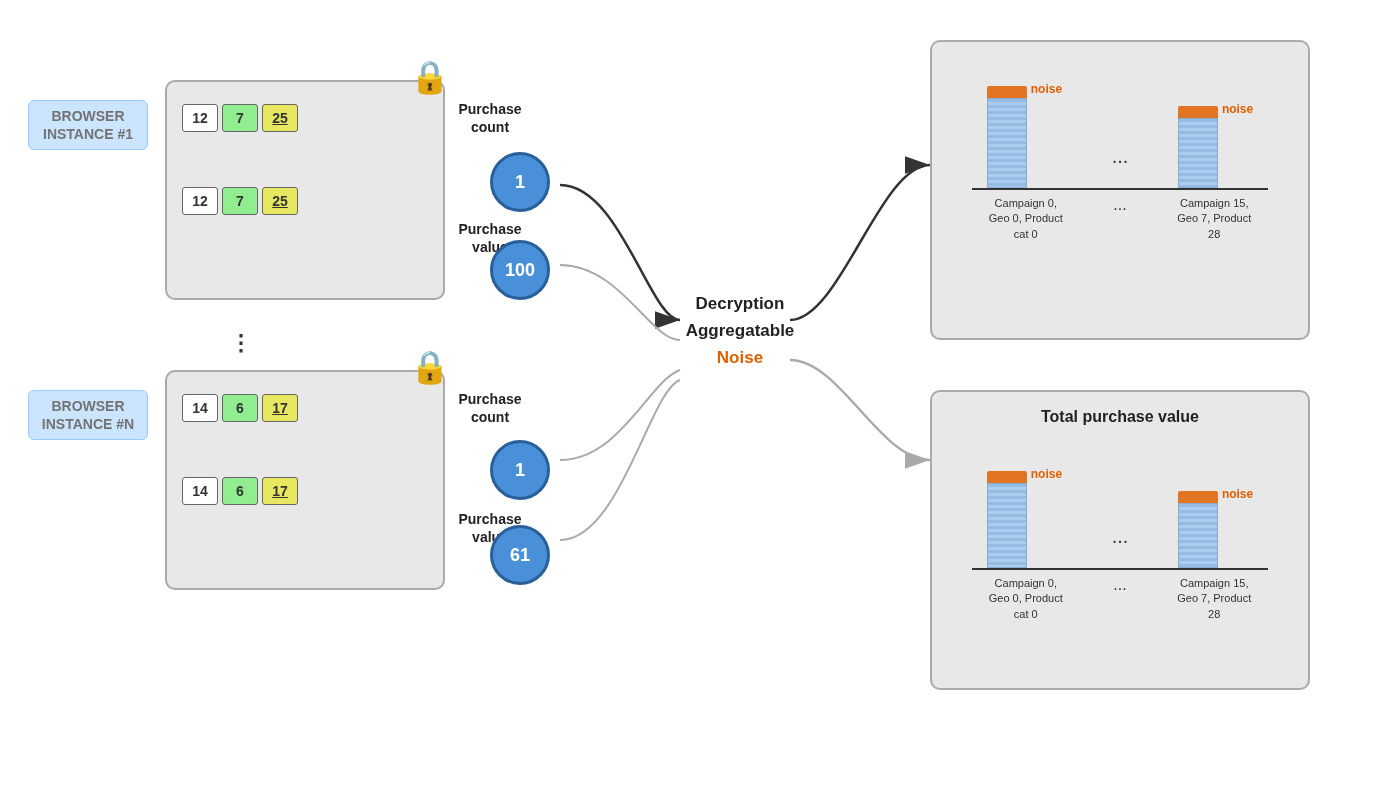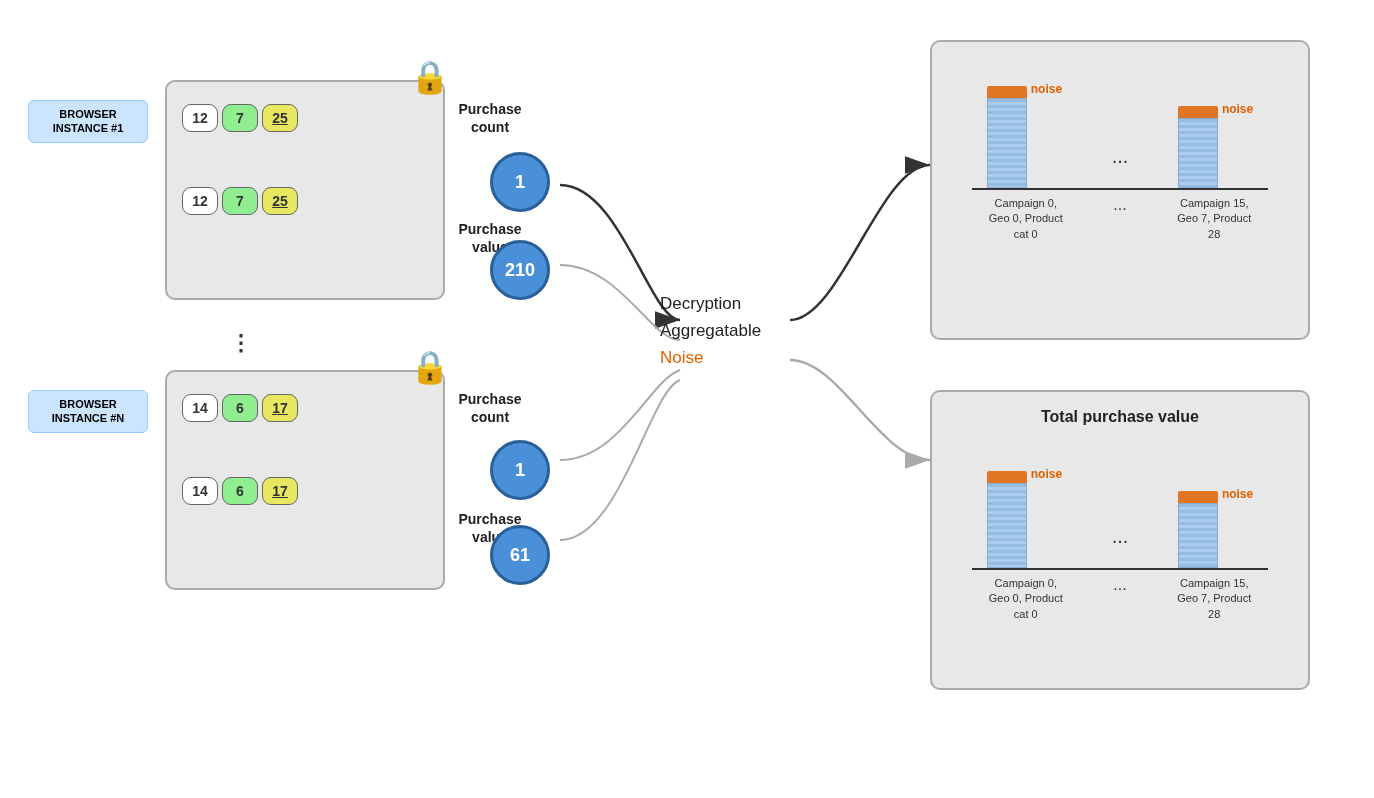--- a/index.html
+++ b/index.html
@@ -18,23 +18,23 @@
       height: 798px;
     }
 
     
     .browser-label {
       position: absolute;
       background: #cce5ff;
       border: 1px solid #99caff;
       border-radius: 6px;
       padding: 6px 10px;
-      font-size: 11px;
-      font-weight: bold;
-      color: #000000;
+      font-size: 14px;
+      font-weight: bold;
+      color: #737373;
       text-align: center;
       line-height: 1.3;
     }
 
     
     .report-box {
       position: absolute;
       background: #e8e8e8;
       border: 2px solid #aaa;
       border-radius: 10px;
@@ -47,21 +47,21 @@
       align-items: center;
       gap: 4px;
       margin-bottom: 8px;
     }
 
     .key-cell {
       display: flex;
       align-items: center;
       justify-content: center;
       height: 28px;
-      border-radius: 9px;
+      border-radius: 3px;
       font-size: 14px;
       font-weight: bold;
       color: #333;
       border: 1px solid #666;
     }
 
     .cell-white { background: #fff; min-width: 36px; padding: 0 6px; }
     .cell-green { background: #90ee90; min-width: 36px; padding: 0 6px; }
     .cell-yellow { background: #e8e860; min-width: 36px; padding: 0 6px; text-decoration: underline; }
 
@@ -103,23 +103,23 @@
       font-size: 22px;
       font-weight: bold;
       color: #333;
       text-align: center;
     }
 
     
     .middle-label {
       position: absolute;
       font-size: 17px;
-      font-weight: normal;
+      font-weight: bold;
       color: #222;
-      text-align: left;
+      text-align: center;
       line-height: 1.6;
     }
 
     .noise-orange {
       color: #e06000;
     }
 
     
     .bottom-label {
       position: absolute;
@@ -213,21 +213,21 @@
   <div class="field-label" style="left: 450px; top: 220px; width: 80px;">
     <span>Purchase
 value</span>
   </div>
 
   <div class="circle-badge" style="left: 490px; top: 152px;">
     <span>1</span>
   </div>
 
   <div class="circle-badge" style="left: 490px; top: 240px;">
-    <span>210</span>
+    <span>100</span>
   </div>
 
   <div class="dots-label" style="left: 230px; top: 330px;">⋮</div>
 
   <div class="browser-label" style="left: 28px; top: 390px; width: 120px;">
     <span>BROWSER
 INSTANCE #N</span>
   </div>
 
   <div class="report-box" style="left: 165px; top: 370px; width: 280px; height: 220px; text-align: center;">

